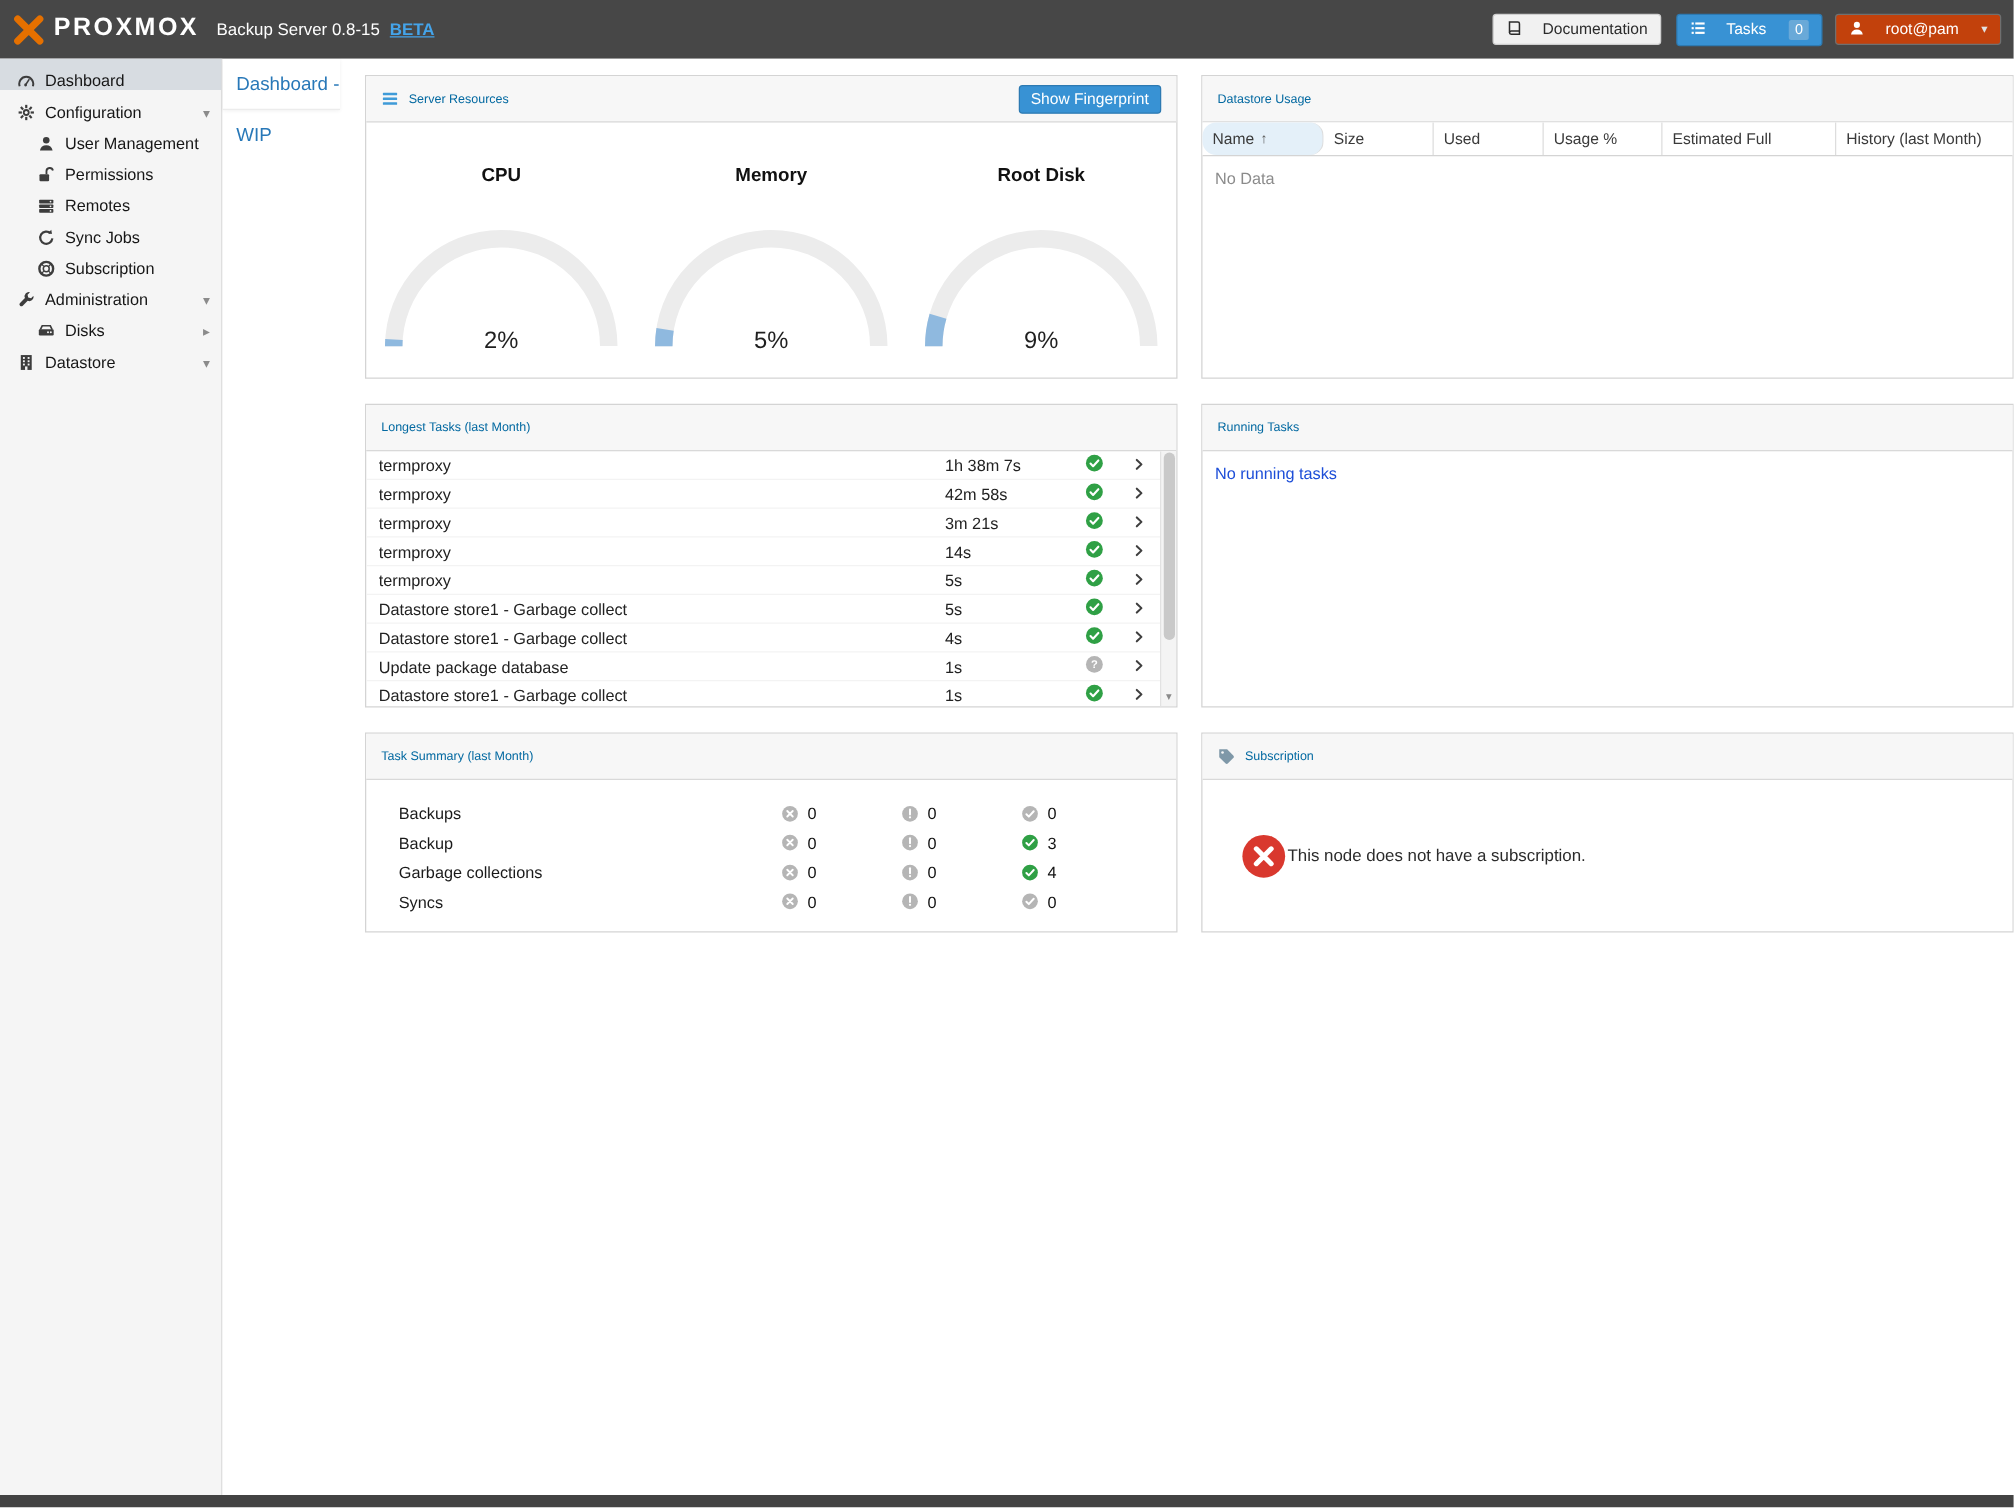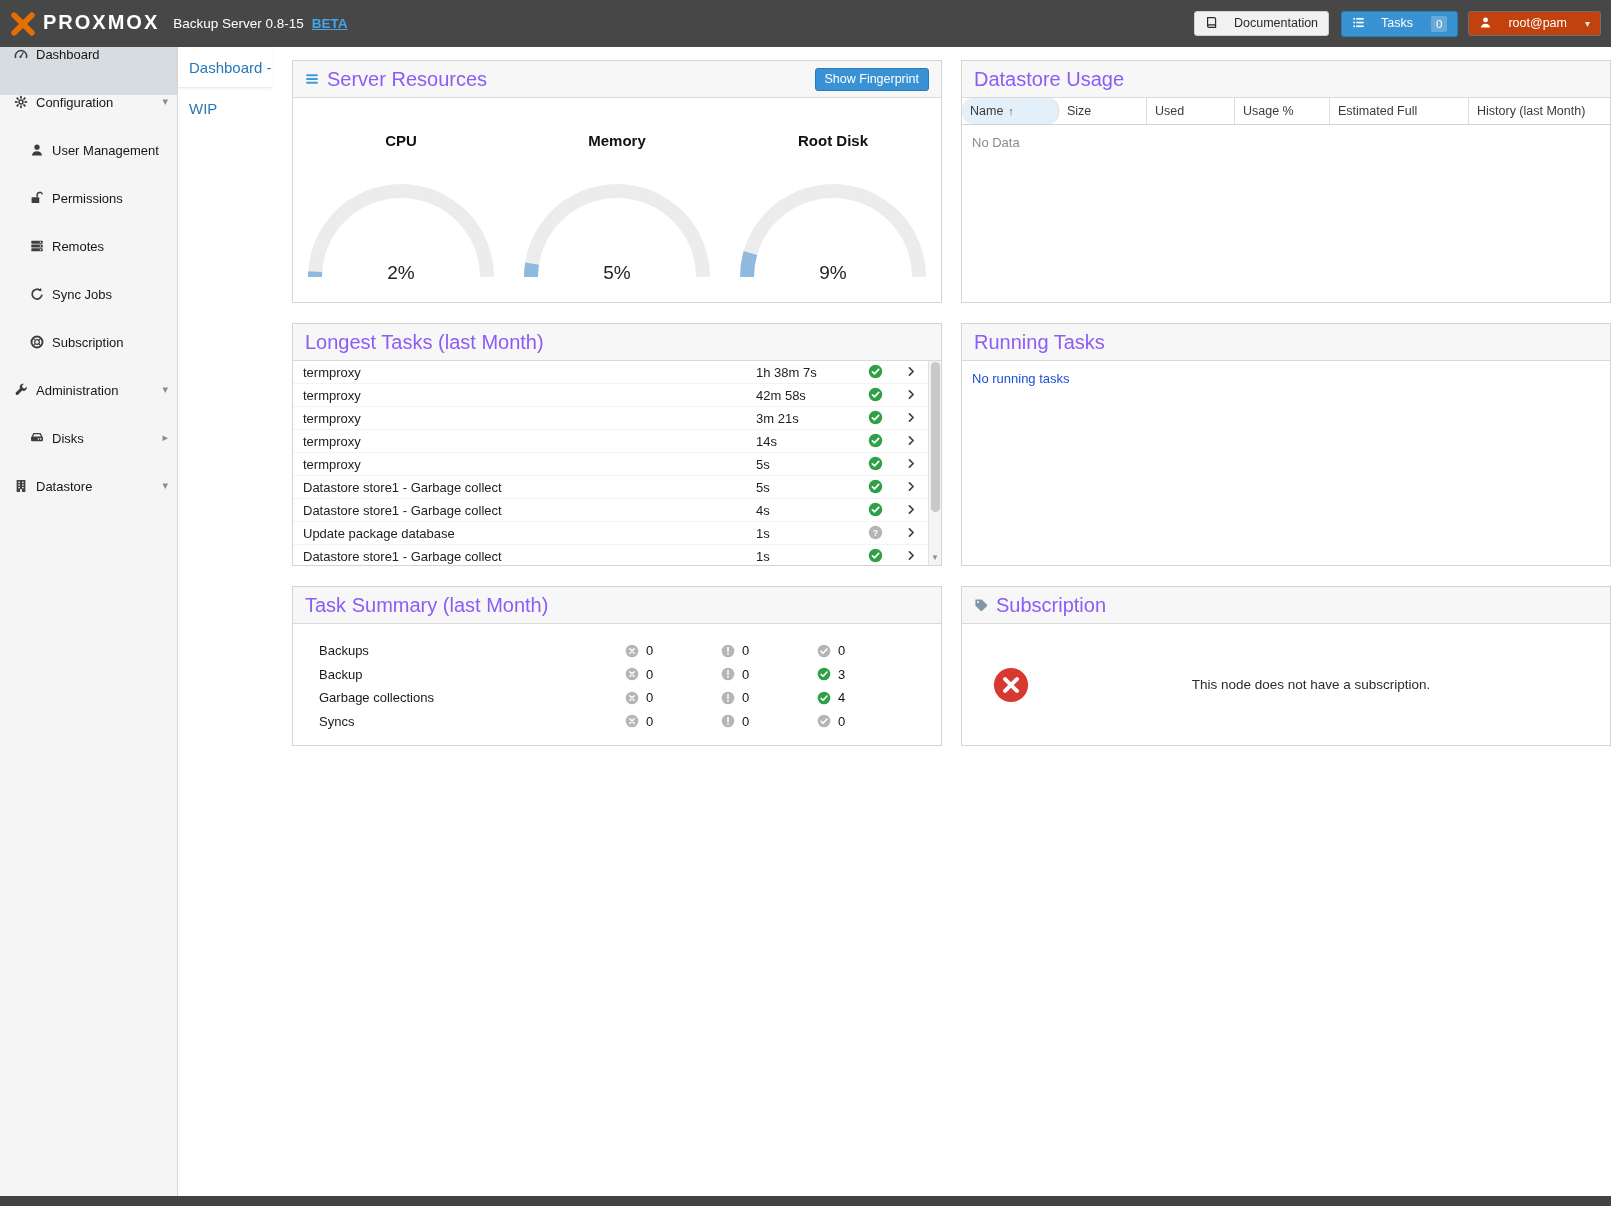--- a/index.html
+++ b/index.html
@@ -23,37 +23,37 @@
 .btn-blue{background:#3892d4;border-color:#2d7ab2;color:#fff}
 .btn-dark{background:#c2410c;border-color:#6f6f6f;color:#fff}
 .topbar .btn-blue{margin-left:12px}
 .topbar .btn-dark{margin-left:10px}
 .badge{background:#69a9d8;color:#fff;border-radius:2px;padding:0 5px;font-size:11.5px;line-height:16px;margin-left:2px}
 .caret{font-size:10px;color:#e2e2e2;margin-left:2px}
 
 
 .layout{flex:1;display:flex;min-height:0}
 .sidebar{width:178px;background:#f5f5f5;border-right:1px solid #d8d8d8;flex:0 0 auto}
-.sb-item{display:flex;align-items:flex-start;height:48px;padding:0 9px 0 12px;cursor:pointer;color:#161616}
+.sb-item{display:flex;align-items:flex-end;height:25px;padding:0 9px 0 12px;cursor:pointer;color:#161616}
 .sb-item.child{padding-left:28px}
 .sb-item.selected{background:#d7dce1}
 .sb-icon{width:17px;display:inline-flex;justify-content:center;color:#3d3d3d;font-size:14px}
 .sb-label{margin-left:7px}
 .sb-caret{margin-left:auto;color:#8b8b8b;font-size:11px}
 
 .main{flex:1;background:#fff;display:flex;flex-direction:row;min-width:0}
 .page-header{height:41px;line-height:41px;padding-left:11px;font-size:15px;color:#2878b8;border-bottom:1px solid #ececec;box-shadow:0 1px 3px rgba(0,0,0,.06)}
 .content{display:flex;gap:19px;padding:13px 0 0 20px;align-items:flex-start}
 .col{display:flex;flex-direction:column;gap:20px;width:650px}
 
 
 .panel{border:1px solid #d4d4d4;background:#fff;width:650px;display:flex;flex-direction:column}
 .h243{height:243px}.h160{height:160px}
 .panel-header{height:37px;flex:0 0 auto;display:flex;align-items:center;justify-content:space-between;padding:0 12px;background:#f7f7f7;border-bottom:1px solid #d9d9d9}
-.panel-title{color:#8b5cf6;font-size:20px}
+.panel-title{color:#0369a1;font-size:10px}
 .panel-title-group{display:flex;align-items:center;gap:8px}
 .hdr-icon{font-size:14px;color:#3f9bd8}
 .hdr-icon.gray{color:#7f98a8}
 .btn.small{padding:3px 9px}
 
 
 .gauges{display:flex;padding-top:14px;flex:1}
 .gauge-block{flex:1;display:flex;flex-direction:column;align-items:center}
 .gauge-label{font-size:15px;font-weight:bold;color:#111;margin-top:20px}
 .gauge-wrap{position:relative;margin-top:30px}
@@ -85,21 +85,21 @@
 .summary-body{padding-top:15px;flex:1}
 .summary-row{display:flex;align-items:center;height:23.5px;padding-left:26px;font-size:13px}
 .summary-label{width:306px;color:#1a1a1a}
 .summary-cell{width:96px;display:flex;align-items:center;gap:7px;cursor:pointer}
 .summary-cell .cnt-icon{font-size:14px;line-height:0}
 .summary-count{color:#111}
 
 
 .subscription-body{display:flex;align-items:center;flex:1;padding:0 18px 0 30px}
 .sub-icon{font-size:38px;line-height:0}
-.sub-message{flex:1;text-align:center;font-size:13.5px;color:#2b2b2b}
+.sub-message{flex:1;font-size:13.5px;color:#2b2b2b}
 
 
 .bottombar{height:10px;background:#434343;flex:0 0 auto}
 </style>
 </head>
 <body>
 
 <div class="app">
 
   <header class="topbar">

